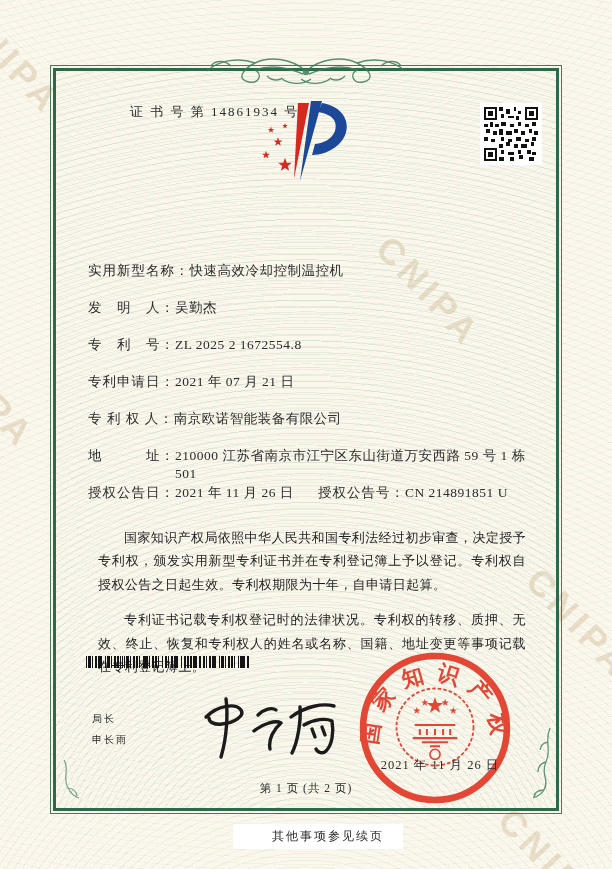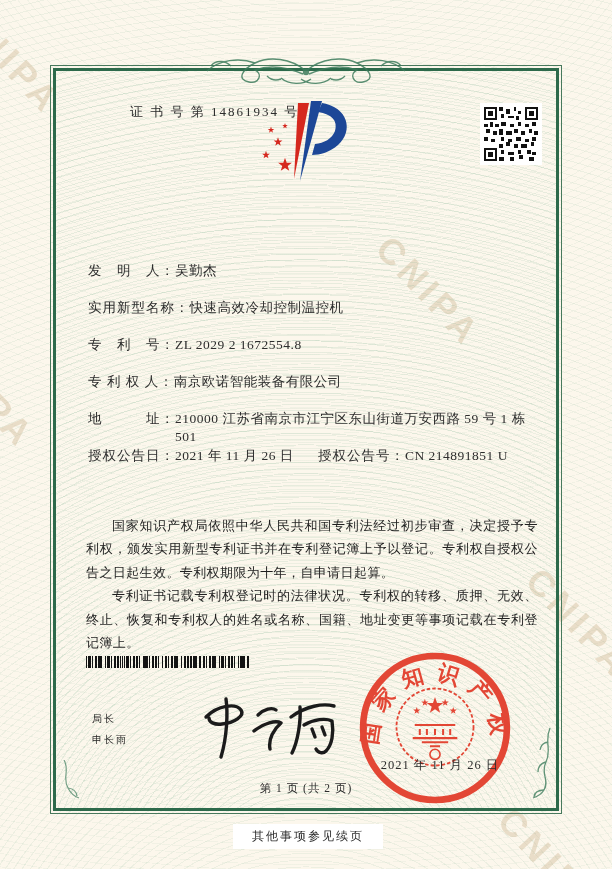--- a/index.html
+++ b/index.html
@@ -54,21 +54,21 @@
   .frow .lbl{white-space:nowrap;letter-spacing:1px;}
   .frow .val{letter-spacing:.5px;}
   .frow.addr{margin-bottom:1px;}
   .frow.addr .val{width:356px;}
   .pair2{margin-left:24px;display:flex;}
   
   .bodytext{
     position:absolute;left:30px;top:443px;width:452px;
     font-size:13px;line-height:1.8;text-align:justify;color:#1f1f1f;letter-spacing:.4px;
   }
-  .bodytext p{margin:0;text-indent:2em;}
+  .bodytext p{margin:12px;text-indent:2em;}
   
   .barcode{
     position:absolute;left:30px;top:585px;width:163px;height:12px;
     background:
       repeating-linear-gradient(90deg,#141414 0 1.5px,transparent 1.5px 2.5px,#141414 2.5px 5px,transparent 5px 6px,#141414 6px 7px,transparent 7px 9.5px),
       repeating-linear-gradient(90deg,transparent 0 3px,#141414 3px 4px,transparent 4px 11px);
   }
   .signer{position:absolute;left:36px;top:637px;font-size:10px;line-height:21px;color:#1e1e1e;letter-spacing:2px;}
   .signature-svg{position:absolute;left:140px;top:622px;}
   .seal{position:absolute;left:303px;top:581px;width:152px;height:152px;opacity:.93;}
@@ -76,21 +76,21 @@
     position:absolute;left:300px;top:686px;width:168px;text-align:center;
     font-size:12.5px;color:#2c2c2c;letter-spacing:1px;
   }
   .page-info{
     position:absolute;left:0;right:0;bottom:12px;text-align:center;
     font-size:11.5px;color:#2c2c2c;letter-spacing:1px;
   }
   
   .note-box{
     position:absolute;left:233px;top:824px;width:150px;height:25px;background:#ffffff;
-    display:flex;align-items:center;justify-content:center;
+    display:flex;align-items:center;justify-content:center;padding-left:20px;
   }
   .note-box span{font-size:12px;letter-spacing:2px;color:#2c2c2c;}
 </style>
 </head>
 <body>
 
 <div class="page-waves"></div>
 
 <span class="watermark" style="left:-22px;top:-4px;">CNIPA</span>
 <span class="watermark" style="left:-48px;top:330px;">CNIPA</span>
@@ -200,30 +200,34 @@
         <use href="#lstar" transform="translate(27,29) scale(0.32)"></use>
         <use href="#lstar" transform="translate(20,45) scale(0.52)"></use>
         <use href="#lstar" transform="translate(8,58) scale(0.46)"></use>
         <use href="#lstar" transform="translate(27,68) scale(0.80)"></use>
       </g>
     </svg>
 
 
     <div class="fields">
       <div class="frow">
+        <span class="lbl">实用新型名称：</span>
+        <span class="val">快速高效冷却控制温控机</span>
+      </div>
+      <div class="frow">
         <span class="lbl">发　明　人：</span>
         <span class="val">吴勤杰</span>
       </div>
       <div class="frow">
-        <span class="lbl">实用新型名称：</span>
-        <span class="val">快速高效冷却控制温控机</span>
-      </div>
-      <div class="frow">
         <span class="lbl">专　利　号：</span>
-        <span class="val">ZL 2029 2 1672554.8</span>
+        <span class="val">ZL 2025 2 1672554.8</span>
+      </div>
+      <div class="frow">
+        <span class="lbl">专利申请日：</span>
+        <span class="val">2021 年 07 月 21 日</span>
       </div>
       <div class="frow">
         <span class="lbl">专 利 权 人：</span>
         <span class="val">南京欧诺智能装备有限公司</span>
       </div>
       <div class="frow addr">
         <span class="lbl">地　　　址：</span>
         <span class="val">210000  江苏省南京市江宁区东山街道万安西路 59 号 1 栋 501</span>
       </div>
       <div class="frow">

